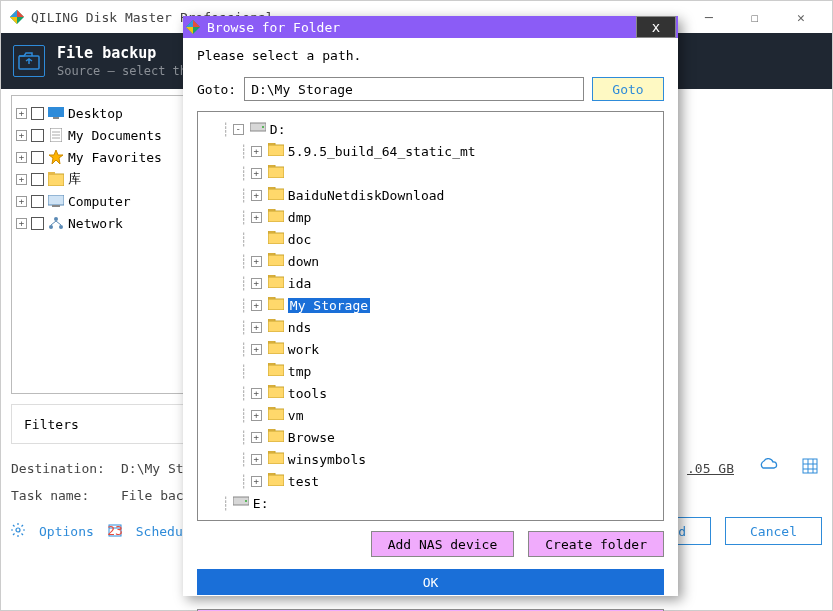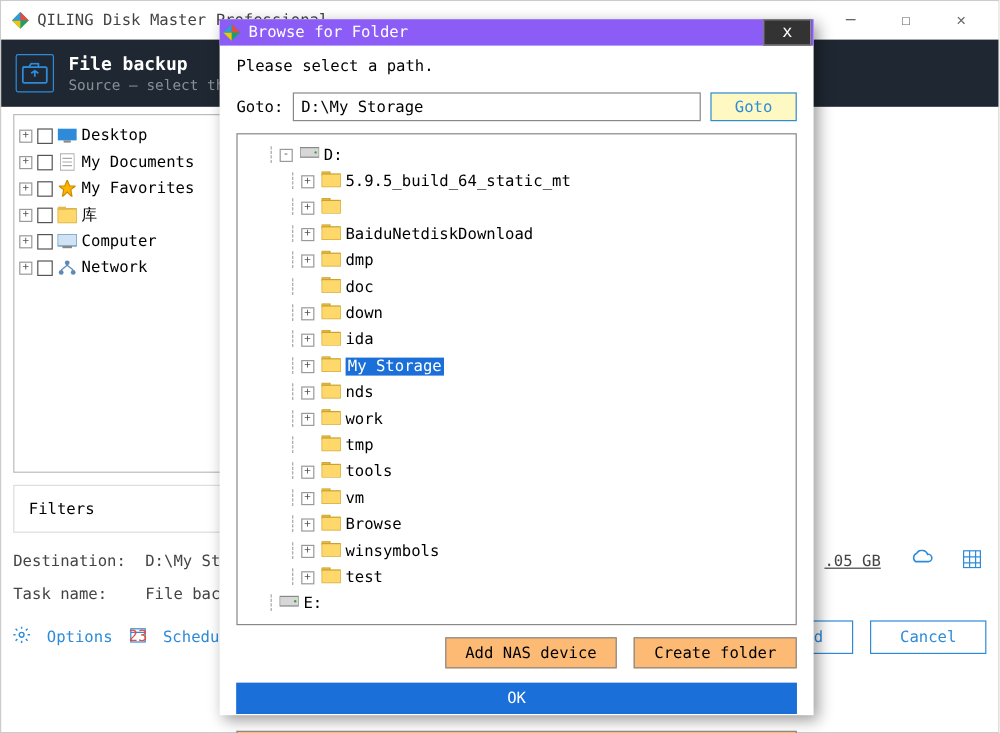--- a/index.html
+++ b/index.html
@@ -56,21 +56,21 @@
 .dlg-tree-wrap { flex:1; border:1px solid #888; padding:6px 0; overflow-y:scroll; background:#fff; }
 .dlg-tree-inner { padding:0 6px; }
 .drow { display:flex; align-items:center; height:22px; font-family:monospace; white-space:nowrap; }
 .drow .exp { width:11px; height:11px; border:1px solid #999; display:inline-flex; align-items:center; justify-content:center; font-size:9px; color:#555; margin-right:6px; cursor:pointer; }
 .drow .dots { color:#aaa; font-family:monospace; letter-spacing:1px; margin-right:2px; }
 .drow .ficon { width:16px; height:16px; margin-right:4px; }
 .drow .flabel.selected { background:#1a6fd8; color:#fff; padding:0 2px; }
 
 .dlg-buttons1 { display:flex; gap:14px; justify-content:flex-end; margin-top:10px; }
 .dlg-buttons2 { display:flex; gap:14px; justify-content:flex-end; margin-top:12px; margin-bottom:4px;flex-direction:column; }
-.dbtn { height:26px; min-width:80px; padding:0 16px; border:1px solid #888; background:#fdba74; cursor:pointer; font-family:monospace; display:inline-flex; align-items:center; justify-content:center; }
+.dbtn { height:26px; min-width:80px; padding:0 16px; border:1px solid #888; background:#f0abfc; cursor:pointer; font-family:monospace; display:inline-flex; align-items:center; justify-content:center; }
 .dbtn.primary { background:#1a6fd8; color:#fff; border-color:#1a6fd8; }
 .dbtn.wide { min-width:110px; }
 
 
 .folder-svg rect { fill:#ffd86b; stroke:#caa32e; }
 .folder-svg .tab { fill:#e5b94a; }
 </style>
 </head>
 <body>
 

